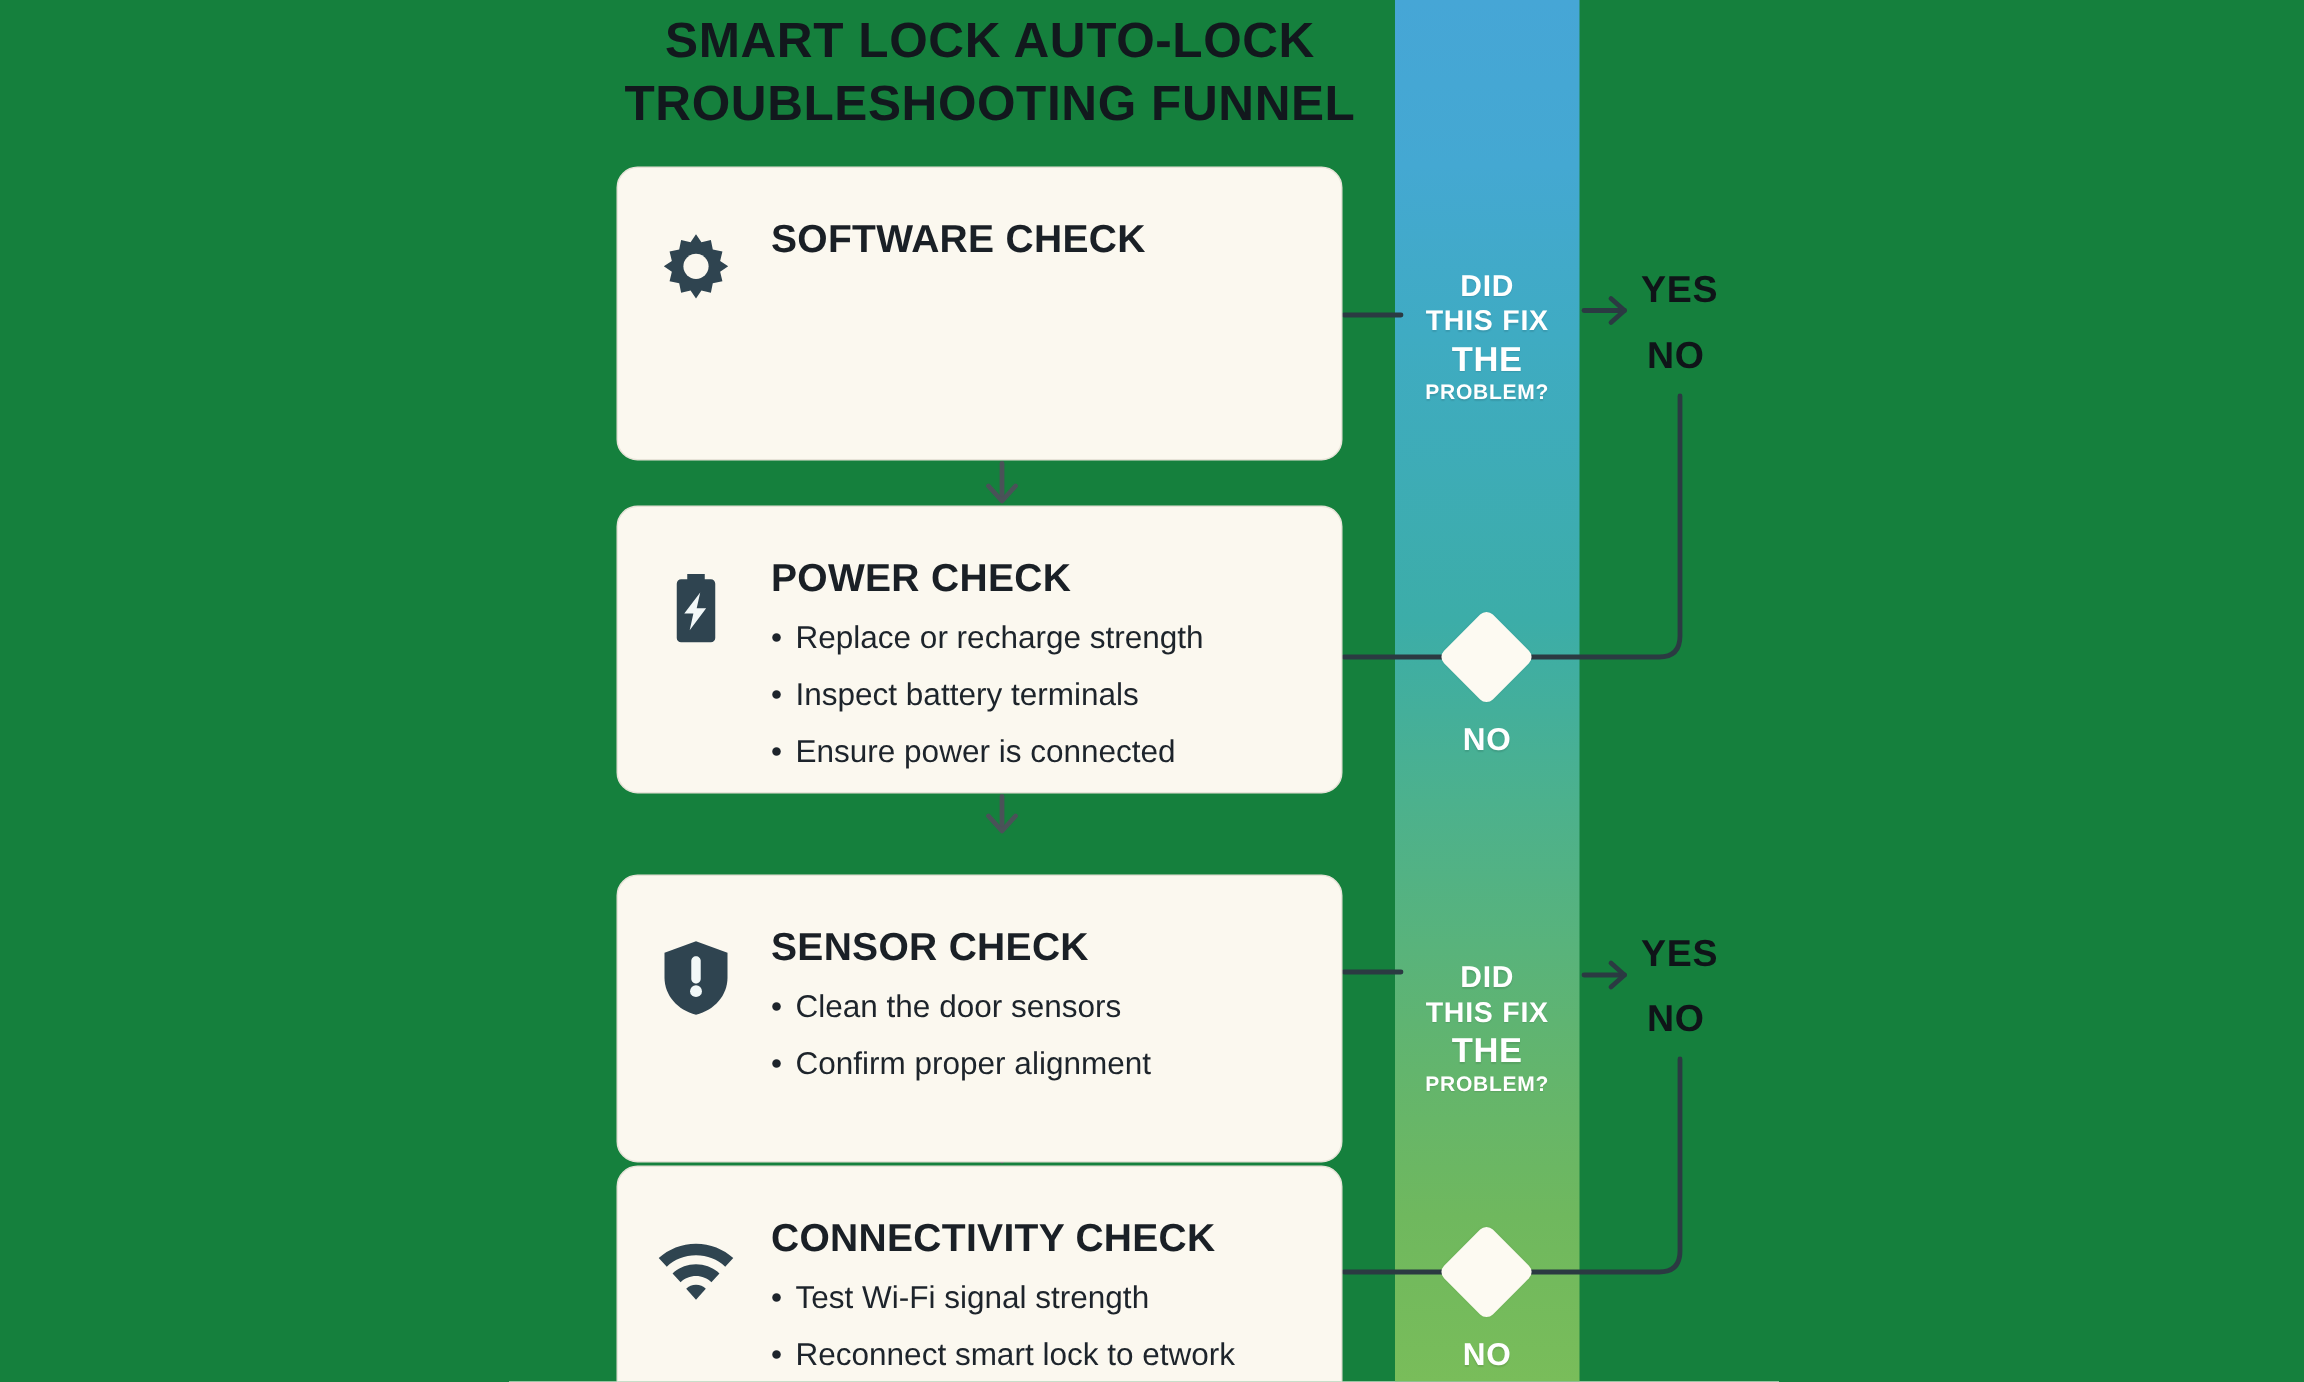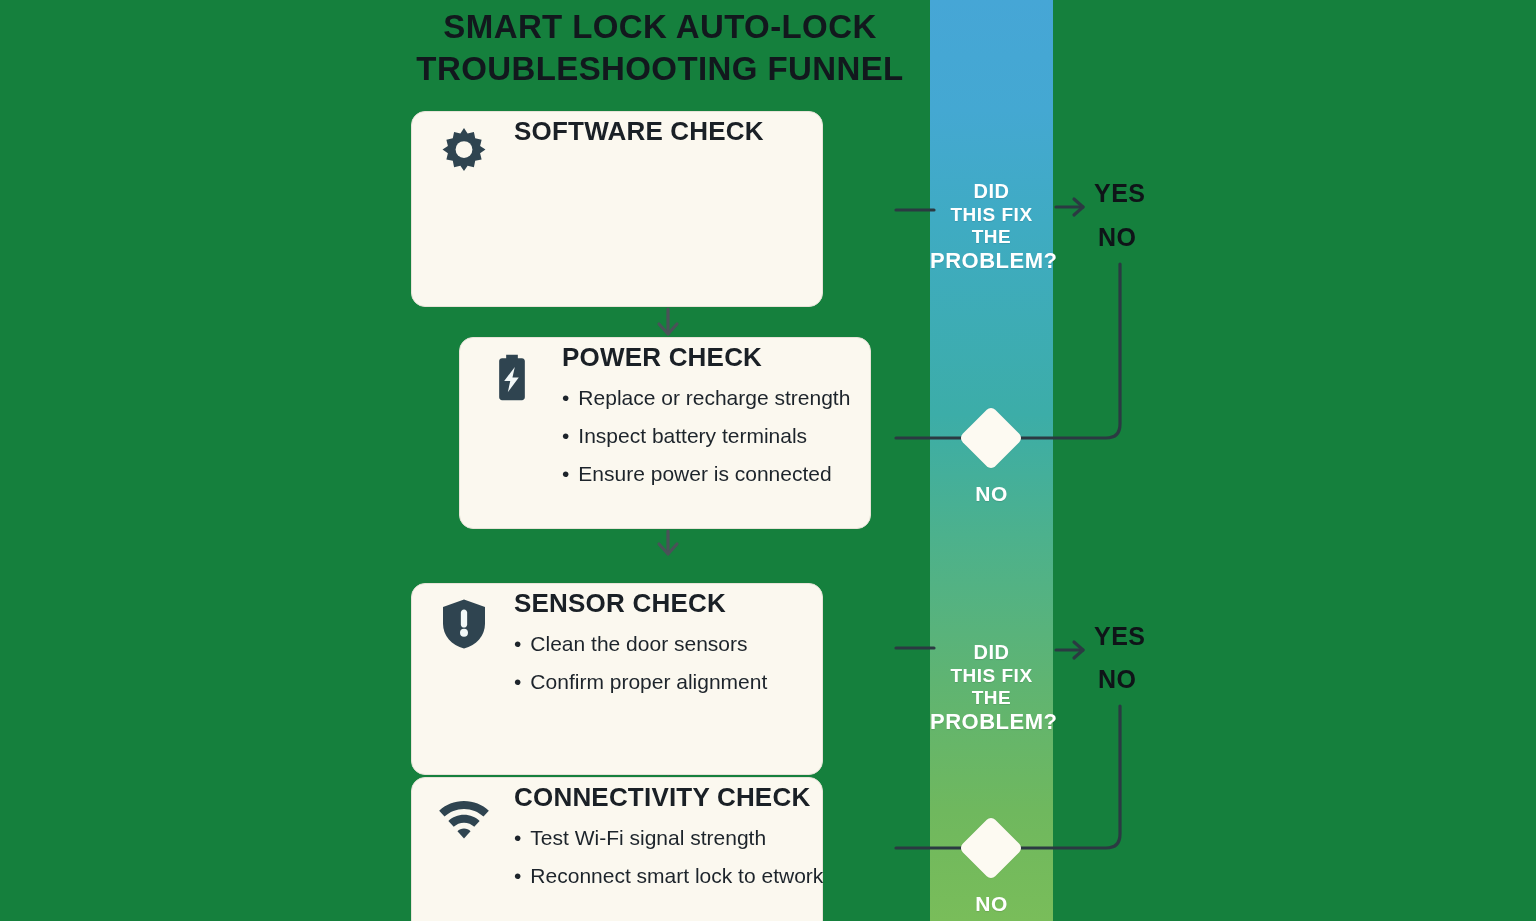--- a/index.html
+++ b/index.html
@@ -44,22 +44,22 @@
     text-align: center;
     color: #ffffff;
     font-weight: bold;
     letter-spacing: 0.5px;
     line-height: 1.18;
     text-shadow: 0 1px 1px rgba(0,0,0,0.10);
   }
   .band-question .q-line { display: block; }
   .band-question .q-line:nth-child(1) { font-size: 20px; margin-top: 32px; }
   .band-question .q-line:nth-child(2) { font-size: 19px; }
-  .band-question .q-line:nth-child(3) { font-size: 19px; }
-  .band-question .q-line:nth-child(4) { font-size: 22px; }
+  .band-question .q-line:nth-child(3) { font-size: 23px; }
+  .band-question .q-line:nth-child(4) { font-size: 14px; }
 
   #question-1 { top: 148px; }
   #question-2 { top: 609px; }
 
   
   .diamond {
     position: absolute;
     width: 46px;
     height: 46px;
     background: #fdfaf2;
@@ -81,30 +81,30 @@
     letter-spacing: 0.6px;
     text-shadow: 0 1px 1px rgba(0,0,0,0.10);
   }
   #diamond-label-1 { top: 482px; }
   #diamond-label-2 { top: 892px; }
 
   
   .card {
     position: absolute;
     left: 411px;
-    width: 412px;
+    width: 484px;
     background: #fbf8ef;
     border: 1.6px solid #e7e3d8;
     border-radius: 14px;
-    padding: 4px 20px 18px 24px;
+    padding: 32px 20px 18px 24px;
     display: flex;
     gap: 22px;
   }
   #card-1 { top: 111px; height: 196px; }
-  #card-2 { top: 337px; height: 192px; margin-left: 48px; }
+  #card-2 { top: 337px; height: 192px; }
   #card-3 { top: 583px; height: 192px; }
   #card-4 { top: 777px; height: 196px; }
 
   .card-icon {
     flex: 0 0 auto;
     width: 56px;
     padding-top: 8px;
     color: #2f4450;
   }
   .card-icon svg { display: block; }

